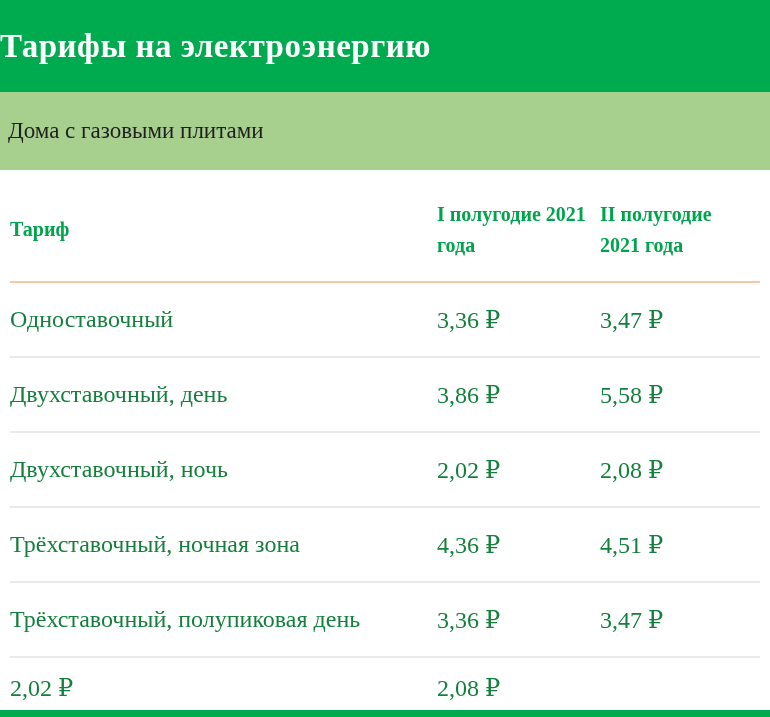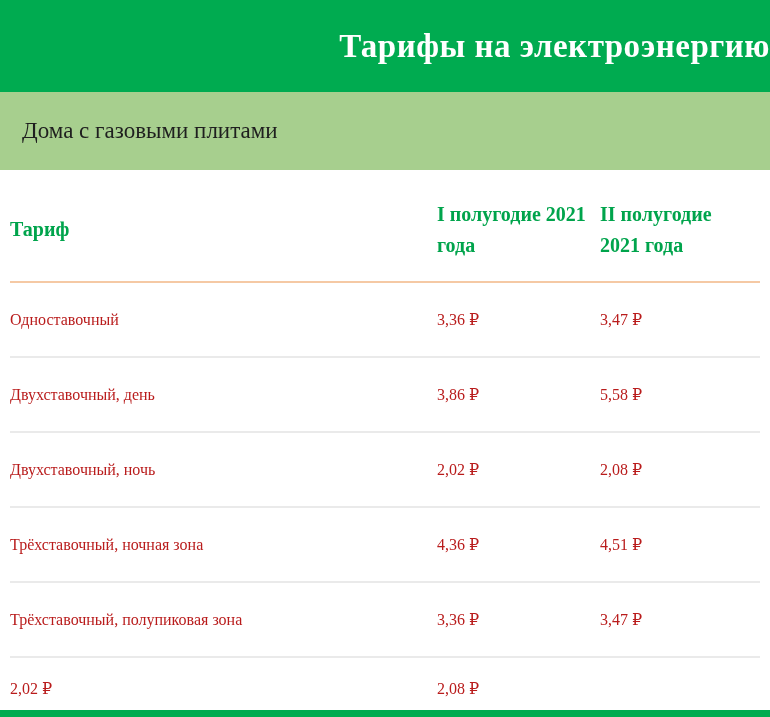--- a/index.html
+++ b/index.html
@@ -12,34 +12,34 @@
     height: 717px;
     overflow: hidden;
     font-family: "Liberation Serif", "DejaVu Serif", serif;
     position: relative;
   }
   .banner {
     height: 92px;
     background: #00ab50;
     display: flex;
     align-items: center;
-    justify-content: flex-end;
+    justify-content: flex-start;
   }
   .banner .title {
     color: #ffffff;
     font-size: 33px;
     font-weight: bold;
     letter-spacing: 0.5px;
   }
   .subband {
     height: 78px;
     background: #a7cf8e;
     display: flex;
     align-items: center;
-    padding: 0 22px;
+    padding: 0 8px;
     box-sizing: border-box;
   }
   .subband .subtitle {
     color: #1f1f1f;
     font-size: 23px;
   }
   .content {
     padding: 8px 10px;
     background: #ffffff;
   }
@@ -55,22 +55,22 @@
     font-weight: bold;
     font-size: 20px;
     line-height: 1.55;
   }
   .thead-row .col-h {
     max-width: 150px;
   }
   .data-row {
     height: 73px;
     border-bottom: 2px solid #eaeaea;
-    font-size: 16px;
-    color: #b91c1c;
+    font-size: 24px;
+    color: #15803d;
   }
   .data-row:last-child {
     border-bottom: none;
     height: 60px;
   }
   .bottom-bar {
     position: absolute;
     left: 0;
     bottom: 0;
     width: 770px;
@@ -115,21 +115,21 @@
     <div>2,08 ₽</div>
   </div>
 
   <div class="grid-row data-row">
     <div>Трёхставочный, ночная зона</div>
     <div>4,36 ₽</div>
     <div>4,51 ₽</div>
   </div>
 
   <div class="grid-row data-row">
-    <div>Трёхставочный, полупиковая зона</div>
+    <div>Трёхставочный, полупиковая день</div>
     <div>3,36 ₽</div>
     <div>3,47 ₽</div>
   </div>
 
   <div class="grid-row data-row">
     <div>2,02 ₽</div>
     <div>2,08 ₽</div>
   </div>
 
 </div>

